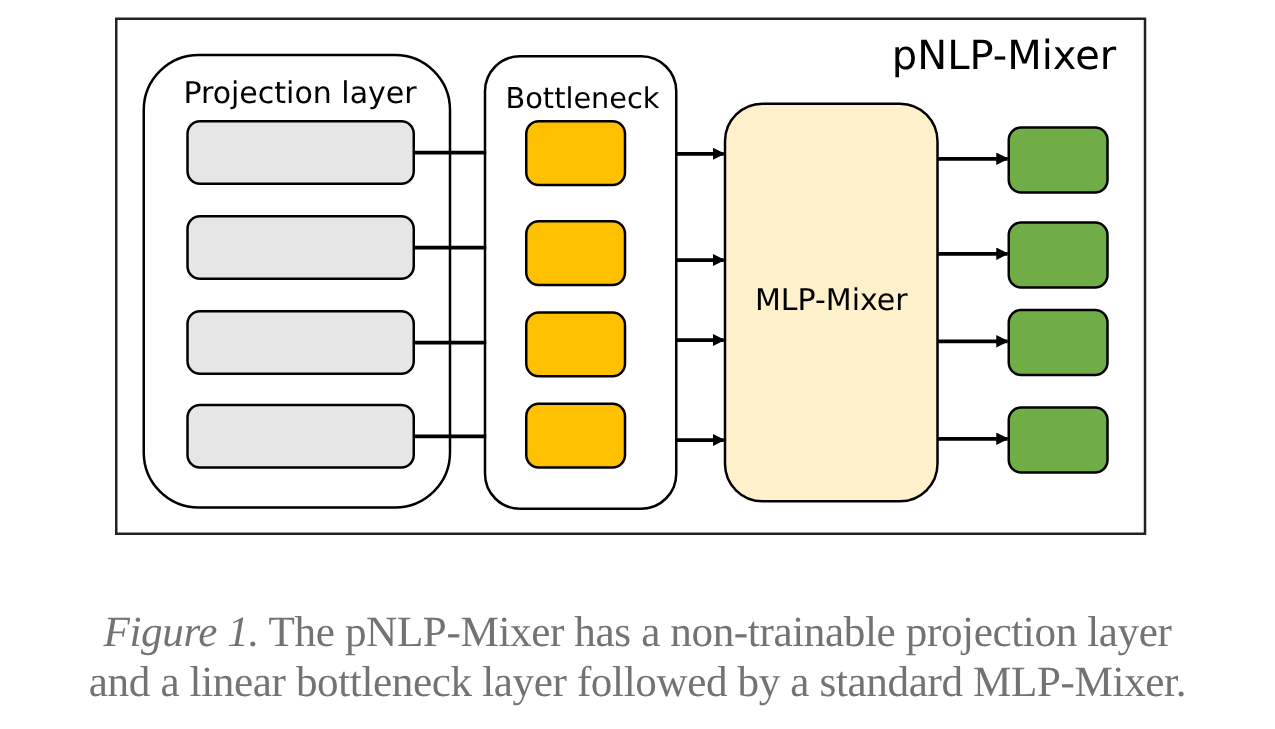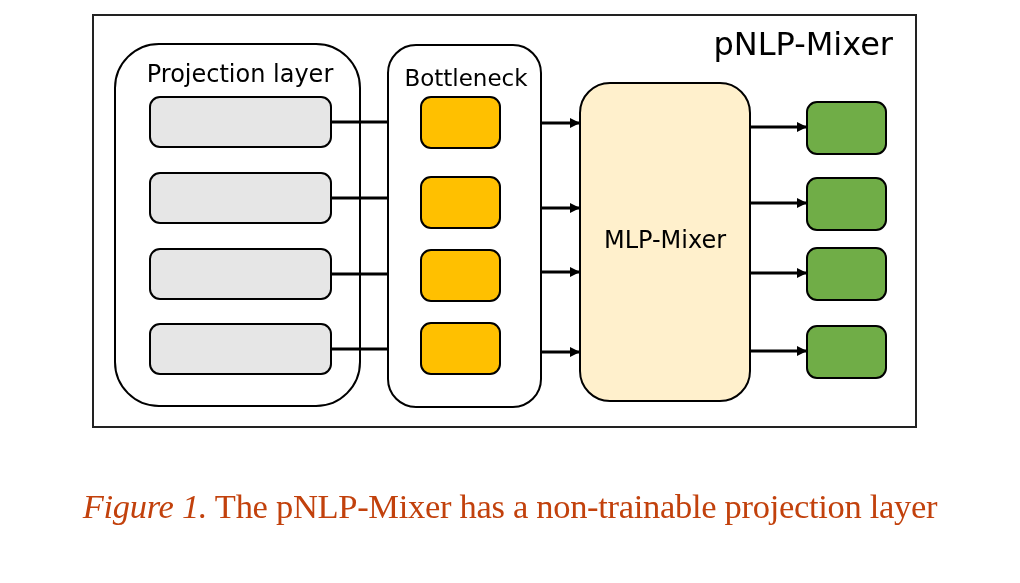--- a/index.html
+++ b/index.html
@@ -2,21 +2,21 @@
 <html><head>
 <meta charset="utf-8">
 <style>
   html, body { margin: 0; padding: 0; background: #ffffff; }
   body { width: 1020px; height: 583px; position: relative; overflow: hidden; }
   #diagram { position: absolute; left: 0; top: 0; }
   .label-sans { font-family: "DejaVu Sans", "Liberation Sans", sans-serif; fill: #000; }
   .caption {
     position: absolute; left: 0; top: 486px; width: 1020px;
     font-family: "Liberation Serif", "DejaVu Serif", serif;
-    font-size: 34.5px; line-height: 40px; color: #c2410c;
+    font-size: 34.5px; line-height: 40px; color: #737373;
     text-align: center; white-space: nowrap; letter-spacing: -0.3px;
   }
   .caption .line { display: block; }
   .caption .fig-label { font-style: italic; }
 </style>
 </head>
 <body>
 
 <svg id="diagram" width="1020" height="470" viewBox="0 0 1020 470">
   <defs>
@@ -60,13 +60,14 @@
       <rect x="807" y="178" width="79" height="52" rx="10" ry="10" fill="#70ad47" stroke="#000" stroke-width="2"></rect>
       <line x1="750" y1="273" x2="806" y2="273" stroke="#000" stroke-width="3" marker-end="url(#arrowhead)"></line>
       <rect x="807" y="248" width="79" height="52" rx="10" ry="10" fill="#70ad47" stroke="#000" stroke-width="2"></rect>
       <line x1="750" y1="351" x2="806" y2="351" stroke="#000" stroke-width="3" marker-end="url(#arrowhead)"></line>
       <rect x="807" y="326" width="79" height="52" rx="10" ry="10" fill="#70ad47" stroke="#000" stroke-width="2"></rect>
     </g>
 </svg>
 
 <div class="caption">
   <span class="line"><span class="fig-label">Figure 1.</span><span> The pNLP-Mixer has a non-trainable projection layer</span></span>
+  <span class="line">and a linear bottleneck layer followed by a standard MLP-Mixer.</span>
 </div>
 
 </body></html>

